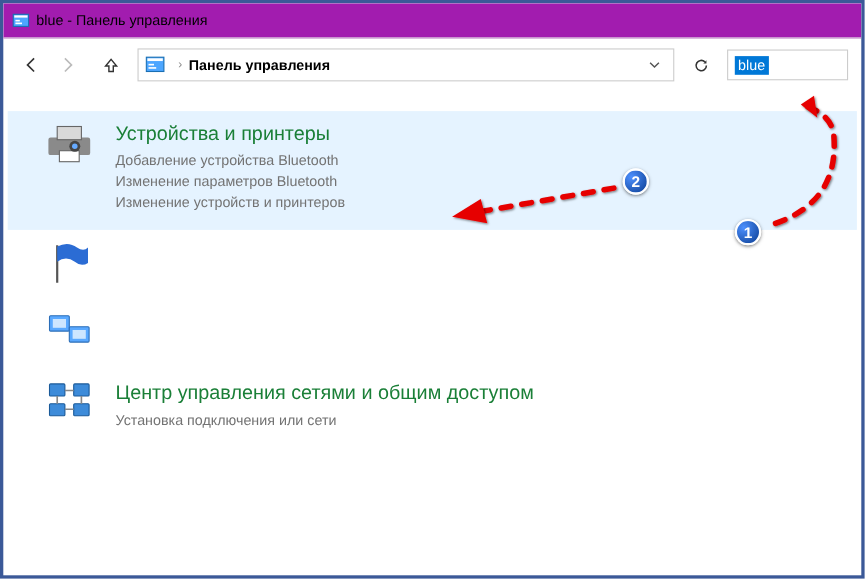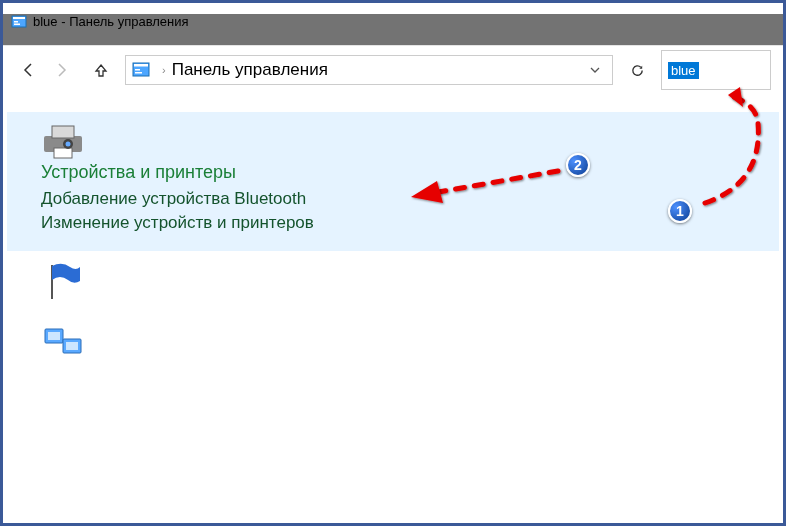--- a/index.html
+++ b/index.html
@@ -9,24 +9,24 @@
       background: #fff;
       width: 786px;
       height: 526px;
       border: 3px solid #3b5998;
       position: relative;
       overflow: hidden;
     }
     .titlebar {
       height: 32px;
       display: flex;
+      align-items: center;
       padding: 0 8px;
-      background: #737373;
+      background: #a21caf;
       border-bottom: 1px solid #e5e5e5;
-      margin-top: 11px;
     }
     .titlebar-icon {
       width: 16px;
       height: 16px;
       margin-right: 6px;
       display: inline-flex;
     }
     .titlebar-text {
       font-size: 13px;
       color: #000;
@@ -65,60 +65,60 @@
       margin-right: 6px;
     }
     .address-chevron {
       color: #888;
       margin: 0 6px;
       font-size: 11px;
     }
     .address-text {
       flex: 1;
       color: #000;
-      font-size: 17px;
+      font-size: 13px;
+      font-weight: bold;
     }
     .address-dropdown {
       color: #666;
       padding: 0 6px;
       cursor: pointer;
     }
     .refresh-btn {
       width: 28px;
       height: 28px;
       display: flex;
       align-items: center;
       justify-content: center;
       color: #333;
       cursor: pointer;
       font-size: 15px;
     }
     .search-box {
       width: 110px;
-      height: 40px;
+      height: 28px;
       border: 1px solid #ccc;
       display: flex;
       align-items: center;
       padding: 0 6px;
       margin-left: 6px;
       background: #fff;
     }
     .search-text {
       background: #0078d7;
       color: #fff;
       padding: 1px 3px;
       font-size: 13px;
     }
     .content {
       padding: 18px 4px 0 4px;
     }
     .result-item {
       display: flex;
       padding: 10px 34px 14px 34px;
-      flex-direction: column;
     }
     .result-item.highlighted {
       background: #e5f3ff;
     }
     .result-icon {
       width: 44px;
       height: 40px;
       margin-right: 20px;
       flex-shrink: 0;
       display: flex;
@@ -128,22 +128,22 @@
     .result-body {
       flex: 1;
     }
     .result-title {
       color: #1a7f37;
       font-size: 18px;
       margin-bottom: 6px;
       cursor: pointer;
     }
     .result-link {
-      color: #14532d;
-      font-size: 17px;
+      color: #737373;
+      font-size: 13px;
       margin-bottom: 4px;
       cursor: pointer;
       display: block;
     }
     
     .badge {
       position: absolute;
       width: 24px;
       height: 24px;
       border-radius: 50%;
@@ -237,20 +237,21 @@
         <rect x="2" y="14" width="38" height="16" rx="2" fill="#8a8a8a"></rect>
         <rect x="10" y="4" width="22" height="12" fill="#d9d9d9" stroke="#666"></rect>
         <rect x="12" y="26" width="18" height="10" fill="#fff" stroke="#666"></rect>
         <circle cx="26" cy="22" r="5" fill="#444"></circle>
         <circle cx="26" cy="22" r="2.5" fill="#6af"></circle>
       </svg>
     </div>
     <div class="result-body">
       <div class="result-title">Устройства и принтеры</div>
       <a class="result-link">Добавление устройства Bluetooth</a>
+      <a class="result-link">Изменение параметров Bluetooth</a>
       <a class="result-link">Изменение устройств и принтеров</a>
     </div>
   </div>
 
   <div class="result-item">
     <div class="result-icon">
       <svg width="38" height="40" viewBox="0 0 38 40">
         <line x1="8" y1="4" x2="8" y2="38" stroke="#555" stroke-width="2"></line>
         <path d="M8 5 Q18 0 26 6 Q32 10 36 6 L36 20 Q30 24 24 19 Q16 13 8 19 Z" fill="#2b6cd4"></path>
       </svg>
@@ -265,20 +266,38 @@
         <rect x="2" y="4" width="18" height="14" rx="1" fill="#5aa9ff" stroke="#2a6db8"></rect>
         <rect x="20" y="14" width="18" height="14" rx="1" fill="#5aa9ff" stroke="#2a6db8"></rect>
         <rect x="5" y="7" width="12" height="8" fill="#cde6ff"></rect>
         <rect x="23" y="17" width="12" height="8" fill="#cde6ff"></rect>
       </svg>
     </div>
     <div class="result-body">
     </div>
   </div>
 
+  <div class="result-item">
+    <div class="result-icon">
+      <svg width="40" height="36" viewBox="0 0 40 36">
+        <rect x="2" y="2" width="14" height="11" rx="1" fill="#3d8bd9" stroke="#1a5a99"></rect>
+        <rect x="24" y="2" width="14" height="11" rx="1" fill="#3d8bd9" stroke="#1a5a99"></rect>
+        <rect x="2" y="20" width="14" height="11" rx="1" fill="#3d8bd9" stroke="#1a5a99"></rect>
+        <rect x="24" y="20" width="14" height="11" rx="1" fill="#3d8bd9" stroke="#1a5a99"></rect>
+        <line x1="16" y1="8" x2="24" y2="8" stroke="#888" stroke-width="1.5"></line>
+        <line x1="16" y1="25" x2="24" y2="25" stroke="#888" stroke-width="1.5"></line>
+        <line x1="9" y1="13" x2="9" y2="20" stroke="#888" stroke-width="1.5"></line>
+        <line x1="31" y1="13" x2="31" y2="20" stroke="#888" stroke-width="1.5"></line>
+      </svg>
+    </div>
+    <div class="result-body">
+      <div class="result-title">Центр управления сетями и общим доступом</div>
+      <a class="result-link">Установка подключения или сети</a>
+    </div>
+  </div>
 
 </div>
 
 <svg class="arrow-overlay" width="786" height="526">
   <defs>
     <filter id="ds" x="-20%" y="-20%" width="140%" height="140%">
       <feDropShadow dx="1" dy="1" stdDeviation="1" flood-opacity="0.5"></feDropShadow>
     </filter>
   </defs>
 

